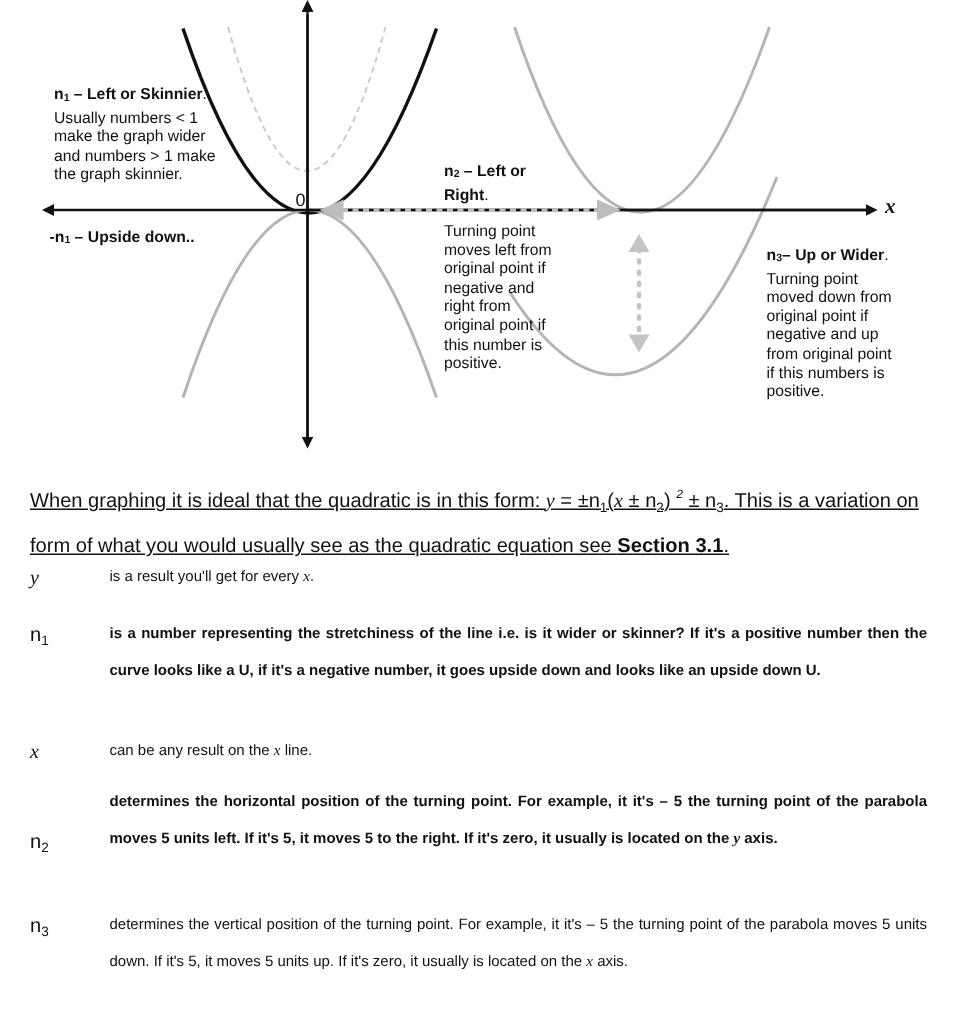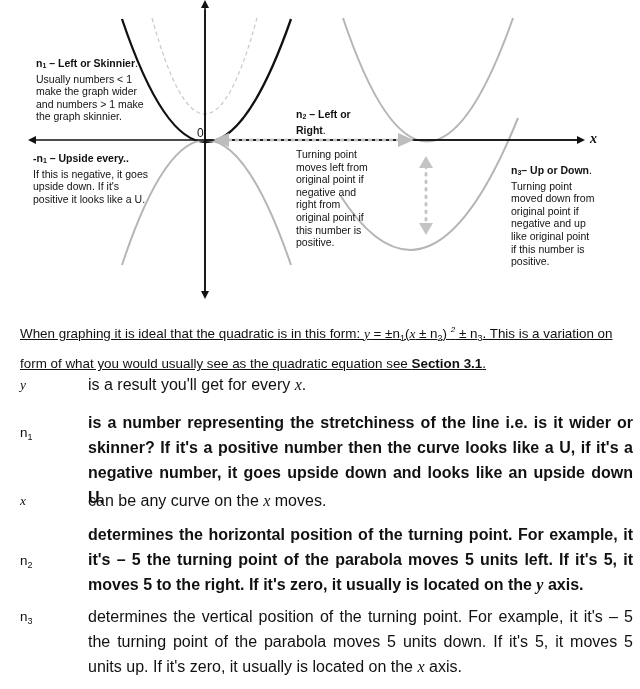--- a/index.html
+++ b/index.html
@@ -9,21 +9,21 @@
   .anno { position: absolute; font-family: "Liberation Sans", sans-serif;
           font-size: 10.5px; line-height: 12.6px; color: #111; }
   .anno b { font-weight: bold; }
   .sub { font-size: 7px; vertical-align: -1px; }
   .zero { position: absolute; left: 197px; top: 126px; font-size: 12px; }
   .xlabel { position: absolute; left: 590px; top: 131px; font-family: "Liberation Serif", serif;
             font-style: italic; font-weight: bold; font-size: 14px; }
   .body-text { position: absolute; left: 20px; width: 600px; font-size: 13.4px; line-height: 25px; text-decoration: underline; }
   .intro { top: 317px; }
   .term { position: absolute; left: 20px; font-size: 13.4px; line-height: 25px; }
-  .def { position: absolute; left: 88px; width: 545px; font-size: 16px; line-height: 25px; text-align: justify; }
+  .def { position: absolute; left: 73px; width: 545px; font-size: 10px; line-height: 25px; text-align: justify; }
   .it { font-family: "Liberation Serif", serif; font-style: italic; }
   .sub2 { font-size: 9px; vertical-align: -3px; }
   .sup { font-size: 8px; vertical-align: 6px; font-style: italic; }
 </style>
 </head>
 <body>
 
 <svg id="diagram" viewBox="0 0 640 305" xmlns="http://www.w3.org/2000/svg">
   <defs>
     <marker id="blackArrow" markerWidth="8" markerHeight="8" refX="6" refY="4" orient="auto" markerUnits="userSpaceOnUse">
@@ -56,49 +56,48 @@
 </svg>
 
 <div class="zero">0</div>
 <div class="xlabel">x</div>
 
 <div class="anno" style="left:36px; top:57px; width:110px;">
   <b><span>n</span><span class="sub">1</span><span> – Left or Skinnier</span></b><span>.  Usually numbers &lt; 1 make the graph wider and numbers &gt; 1 make the graph skinnier.</span>
 </div>
 
 <div class="anno" style="left:33px; top:152px; width:115px;">
-  <b><span>-n</span><span class="sub">1</span><span> – Upside every..</span></b><br>
-  <span>If this is negative, it goes upside down.  If it's positive it looks like a U.</span>
+  <b><span>-n</span><span class="sub">1</span><span> – Upside down..</span></b><br>
 </div>
 
 <div class="anno" style="left:296px; top:108px; width:80px;">
   <b><span>n</span><span class="sub">2</span><span> – Left or Right</span></b><span>.</span>
 </div>
 
 <div class="anno" style="left:296px; top:148px; width:72px;">Turning point moves left from original point if negative and right from original point if this number is positive.</div>
 
 <div class="anno" style="left:511px; top:164px; width:85px;">
-  <b><span>n</span><span class="sub">3</span><span>– Up or Down</span></b><span>.  Turning point moved down from original point if negative and up like original point if this number is positive.</span>
+  <b><span>n</span><span class="sub">3</span><span>– Up or Wider</span></b><span>.  Turning point moved down from original point if negative and up from original point if this numbers is positive.</span>
 </div>
 
 <div class="body-text intro">
   <span>When graphing it is ideal that the quadratic is in this form: </span><span><span class="it">y</span><span> = ±n</span><span class="sub2">1</span><span>(</span><span class="it">x</span><span> ± n</span><span class="sub2">2</span><span>)</span> <span class="sup">2</span><span> ± n</span><span class="sub2">3</span></span><span>.  This is a variation on form of what you would usually see as the quadratic equation see </span><b>Section 3.1</b><span>.</span>
 </div>
 
 <div class="term it" style="top:372px;">y</div>
 <div class="def" style="top:372px;">
   <span>is a result you'll get for every </span><span class="it">x</span><span>.</span>
 </div>
 
-<div class="term" style="top:420px;"><span>n</span><span class="sub2">1</span></div>
+<div class="term" style="top:410px;"><span>n</span><span class="sub2">1</span></div>
 <div class="def" style="top:410px;font-weight:bold;">is a number representing the stretchiness of the line i.e. is it wider or skinner?  If it's a positive number then the curve looks like a U, if it's a negative number, it goes upside down and looks like an upside down U.</div>
 
 <div class="term it" style="top:488px;">x</div>
 <div class="def" style="top:488px;">
-  <span>can be any curve on the </span><span class="it">x</span><span> moves.</span>
+  <span>can be any result on the </span><span class="it">x</span><span> line.</span>
 </div>
 
 <div class="term" style="top:548px;"><span>n</span><span class="sub2">2</span></div>
 <div class="def" style="top:522px;font-weight:bold;">
   <span>determines the horizontal position of the turning point.  For example, it it's – 5 the turning point of the parabola moves 5 units left.  If it's 5, it moves 5 to the right.  If it's zero, it usually is located on the </span><span class="it">y</span><span> axis.</span>
 </div>
 
 <div class="term" style="top:604px;"><span>n</span><span class="sub2">3</span></div>
 <div class="def" style="top:604px;">
   <span>determines the vertical position of the turning point.  For example, it it's – 5 the turning point of the parabola moves 5 units down.  If it's 5, it moves 5 units up.  If it's zero, it usually is located on the </span><span class="it">x</span><span> axis.</span>

